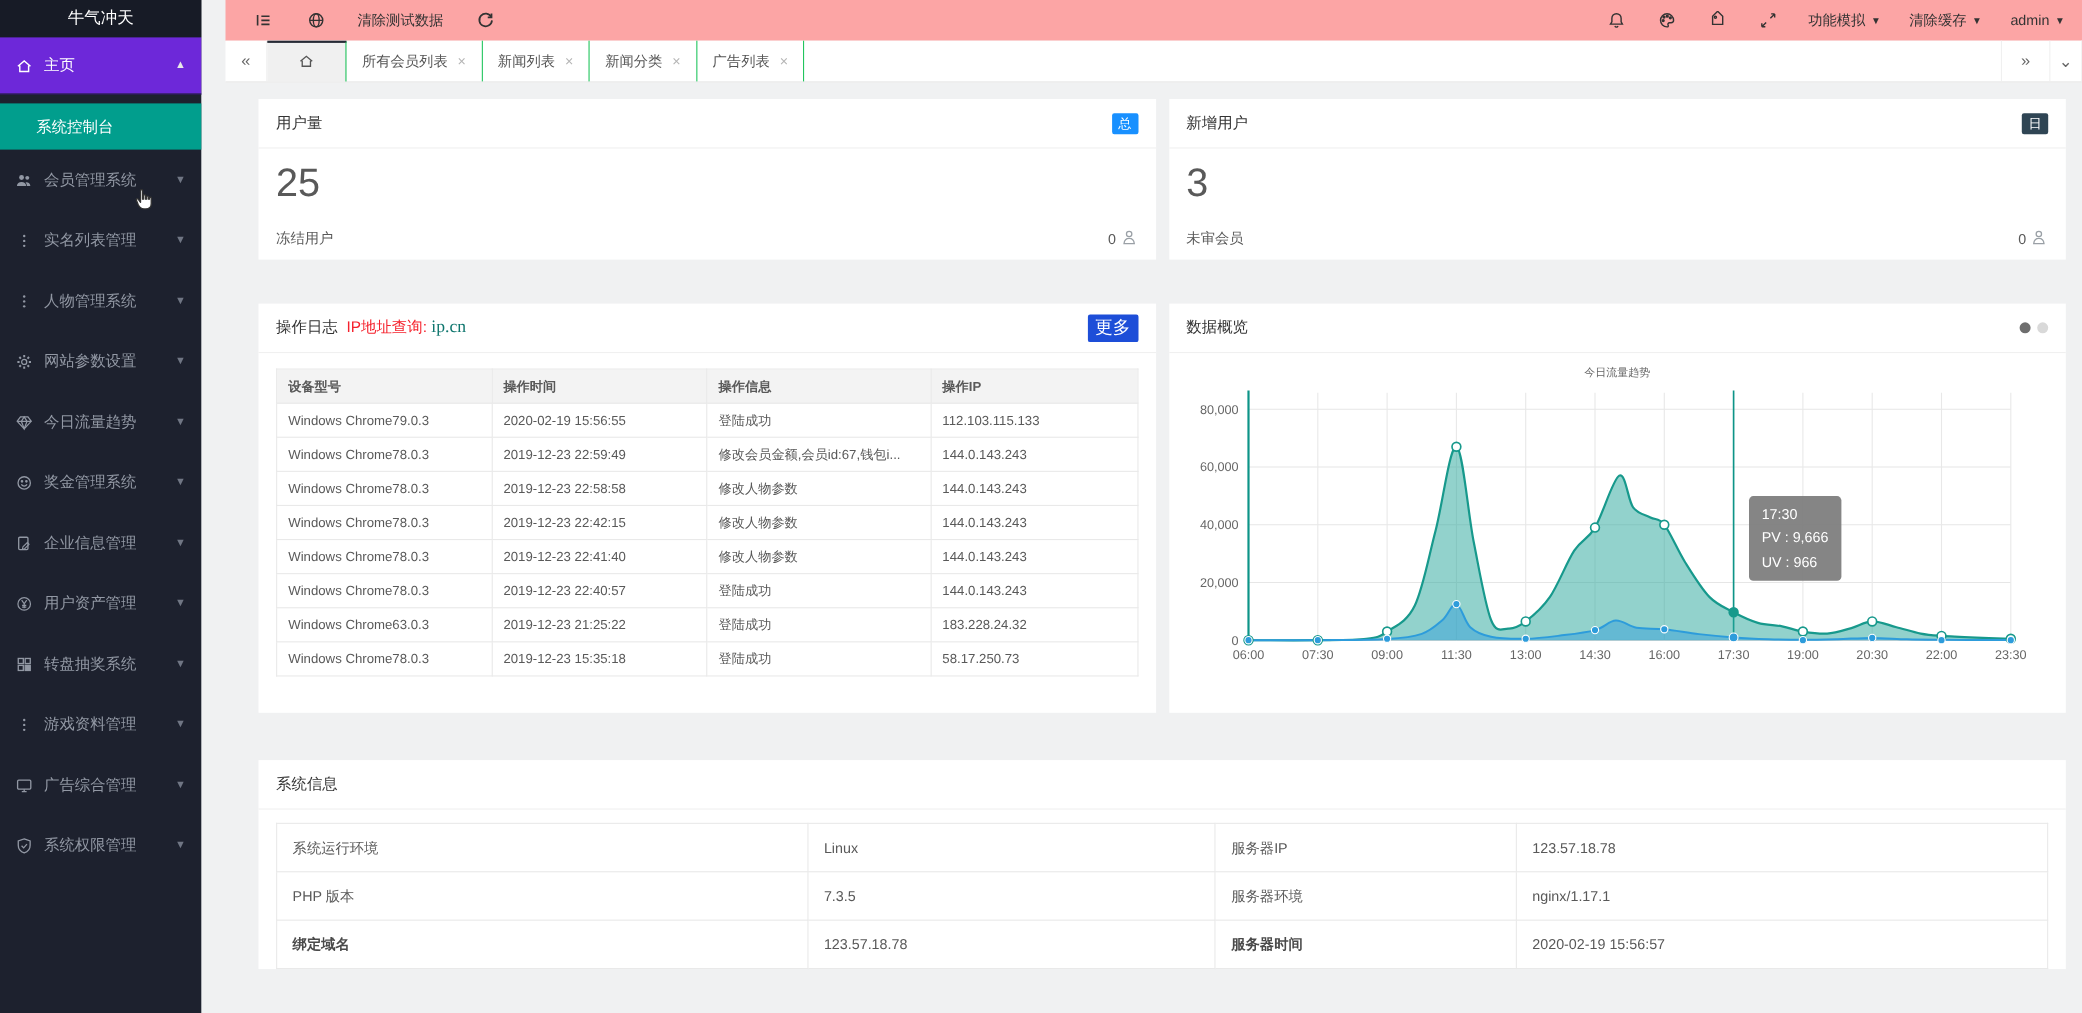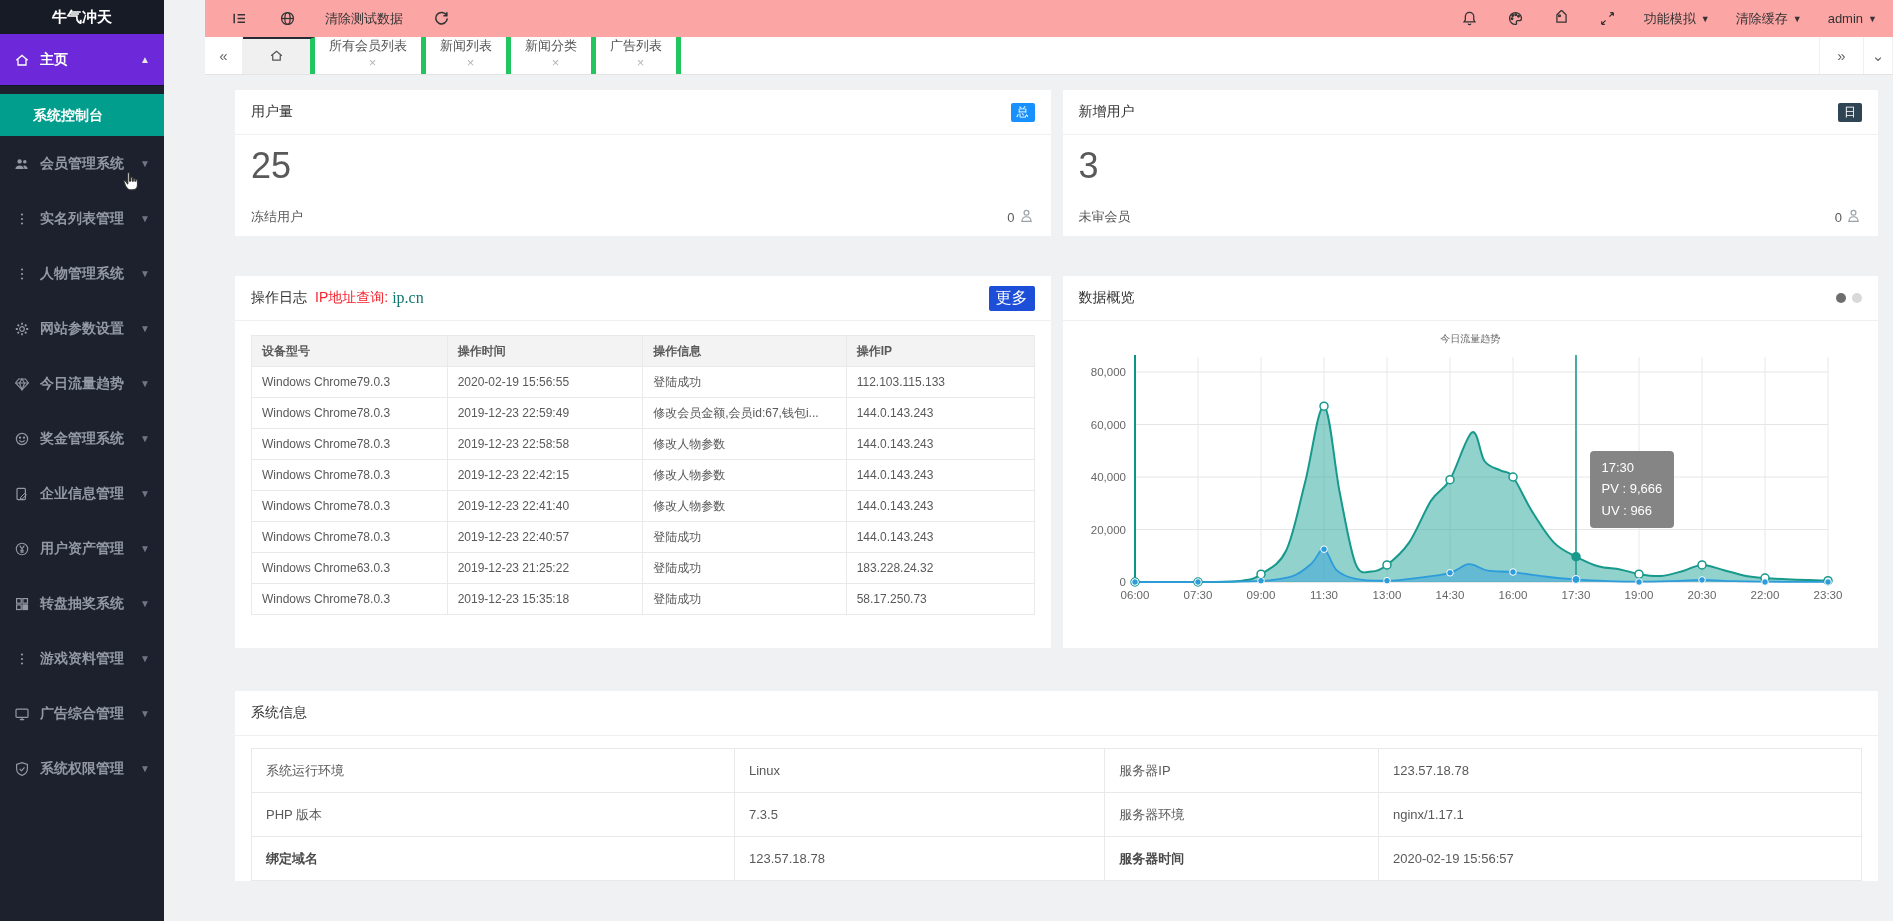--- a/index.html
+++ b/index.html
@@ -1,19 +1,19 @@
 <!DOCTYPE html>
 <html><head>
 <meta charset="utf-8">
 <style>
   *{margin:0;padding:0;box-sizing:border-box;}
   html,body{width:1893px;height:921px;overflow:hidden;background:#f0f1f2;
     font-family:"Liberation Sans","DejaVu Sans",sans-serif;font-size:13px;color:#333;}
   
-  .sidebar{position:absolute;left:0;top:0;width:164px;height:921px;background:#1d212e;z-index:5;font-weight:bold;}
+  .sidebar{position:absolute;left:0;top:0;width:183px;height:921px;background:#1d212e;z-index:5;}
   .brand{height:34px;line-height:34px;text-align:center;color:#fff;font-size:15px;background:#171b26;}
   .side-item{display:flex;align-items:center;height:52px;padding:0 14px 0 12px;color:#9298a4;cursor:pointer;}
   .side-item.top{background:#6d28d9;border-bottom:1px solid #141823;color:#fff;}
   .side-item .s-icon{width:20px;height:16px;margin-right:8px;display:inline-flex;align-items:center;justify-content:center;color:inherit;}
   .side-item .s-icon svg{width:16px;height:16px;}
   .side-item .s-label{flex:1;font-size:14px;}
   .side-item .s-caret{font-size:10px;color:#707684;}
   .side-item.top .s-caret{color:#e8e8e8;}
   .side-item.parent{height:55px;}
   .side-sub{height:42px;line-height:42px;padding-left:33px;color:#c9cdd4;font-size:14px;cursor:pointer;margin-top:8px;}
@@ -26,21 +26,21 @@
   .tb-icon svg{width:17px;height:17px;}
   .tb-text{font-size:13px;color:#333;cursor:pointer;}
   .tb-drop{display:flex;align-items:center;gap:5px;font-size:13px;color:#333;cursor:pointer;}
   .tb-drop .dcaret{font-size:9px;color:#333;}
   
   .tabbar{position:absolute;left:205px;top:37px;right:0;height:38px;background:#fff;border-bottom:1px solid #e4e4e4;display:flex;align-items:stretch;z-index:4;}
   .tab-nav{width:38px;display:flex;align-items:center;justify-content:center;color:#666;font-size:15px;cursor:pointer;border-right:1px solid #f0f0f0;}
   .tab-nav.rt{margin-left:auto;border-left:1px solid #f0f0f0;border-right:none;width:44px;}
   .tab-nav.dd{width:30px;border-left:1px solid #f0f0f0;}
   #tabs{display:flex;align-items:stretch;}
-  .tab{display:flex;align-items:center;padding:0 14px;border-right:5px solid #22c55e;font-size:13px;color:#555;cursor:pointer;position:relative;flex-direction:column;}
+  .tab{display:flex;align-items:center;padding:0 14px;border-right:1px solid #22c55e;font-size:13px;color:#555;cursor:pointer;position:relative;}
   .tab.home{width:72px;justify-content:center;background:#f0f0f0;border-top:2px solid #262b36;}
   .tab .tab-close{margin-left:9px;color:#b5b5b5;font-size:13px;}
   .tab svg{width:15px;height:15px;color:#555;}
   
   .main{position:absolute;left:205px;top:75px;right:0;bottom:0;background:#f0f1f2;padding:15px 15px 0 30px;overflow:hidden;}
   .row{display:flex;gap:12px;}
   .card{background:#fff;flex:1 1 0;position:relative;}
   .card-h{height:45px;display:flex;align-items:center;padding:0 16px;border-bottom:1px solid #f0f0f0;}
   .card-title{font-size:14px;color:#333;}
   .stat-row{height:146px;margin-bottom:40px;}

